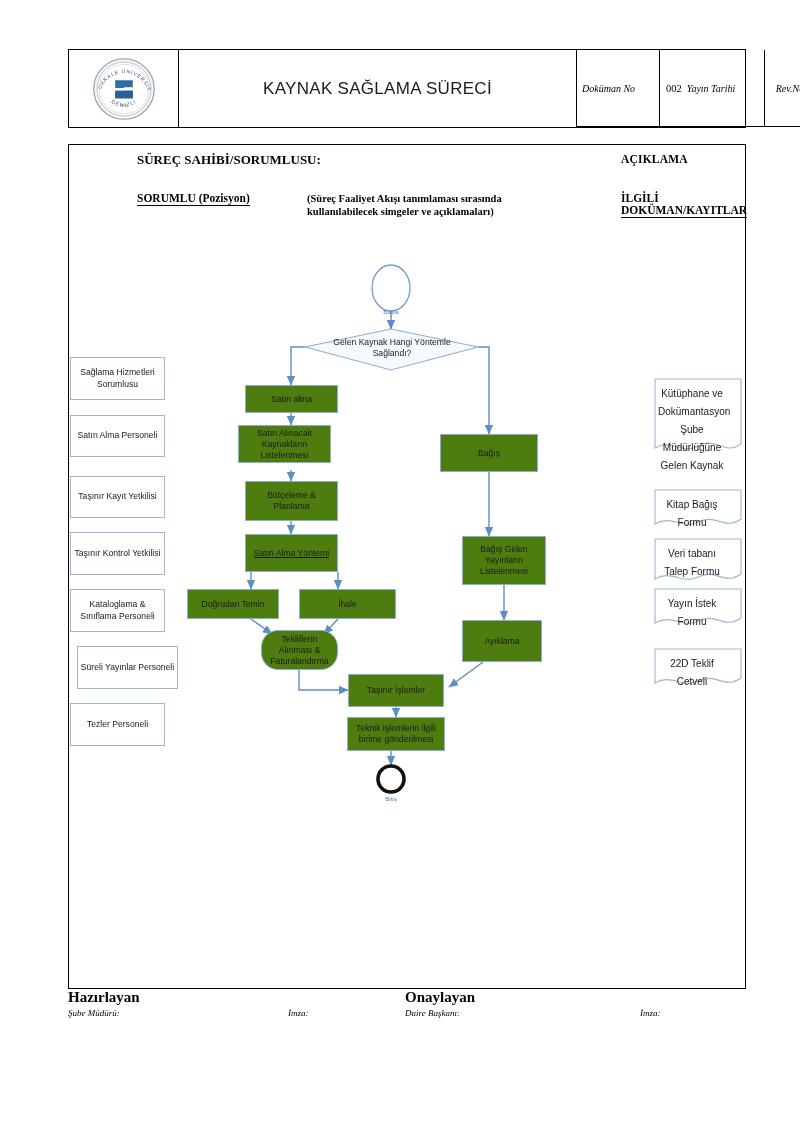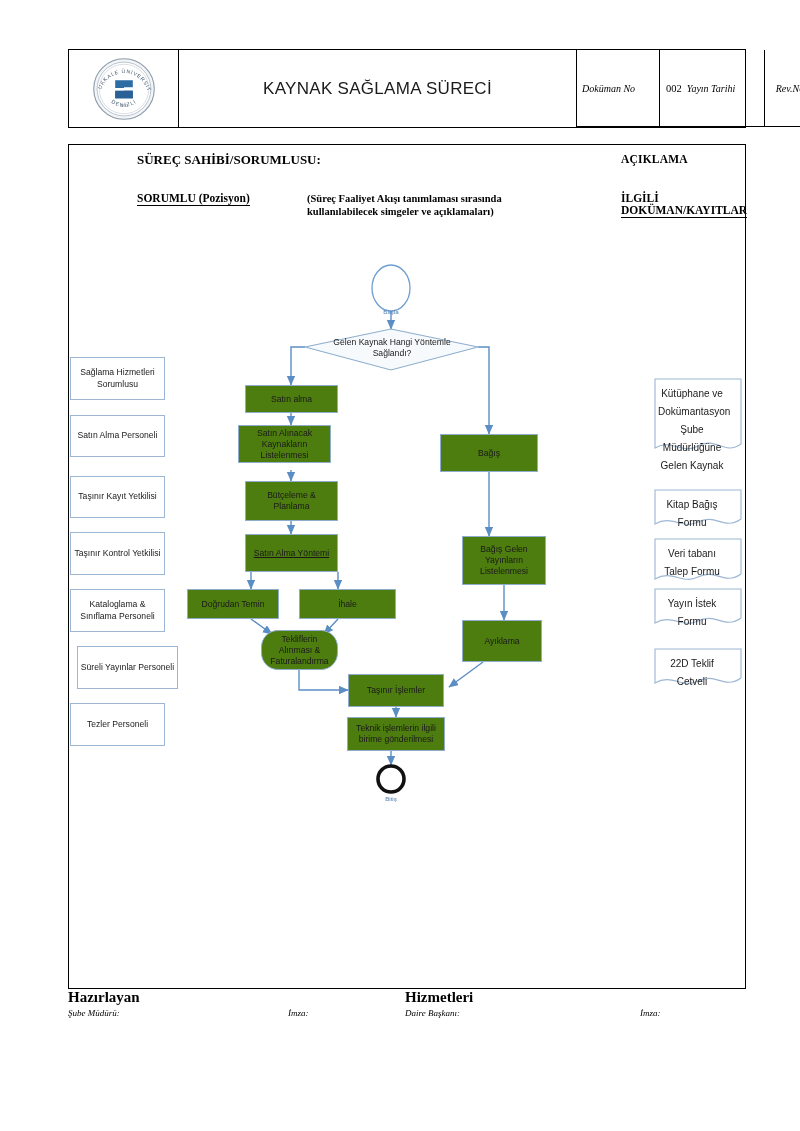--- a/index.html
+++ b/index.html
@@ -222,17 +222,17 @@
 </div>
 
 <div class="docshape" style="left:654px;top:648px;height:42px;">
   <svg width="88" height="42" viewBox="0 0 88 42">
     <path d="M1,1 H87 V30 C70,42 62,24 44,33 C28,41 18,25 1,35 Z" fill="#ffffff" stroke="#9cb6d4" stroke-width="1.1"></path>
   </svg>
   <div class="dtxt">22D Teklif Cetveli</div>
 </div>
 
 <div class="f-prep">Hazırlayan</div>
-<div class="f-appr">Hizmetleri</div>
+<div class="f-appr">Onaylayan</div>
 <div class="f-sub fs1">Şube Müdürü:</div>
 <div class="f-sub fs2">İmza:</div>
 <div class="f-sub fs3">Daire Başkanı:</div>
 <div class="f-sub fs4">İmza:</div>
 
 </body></html>

